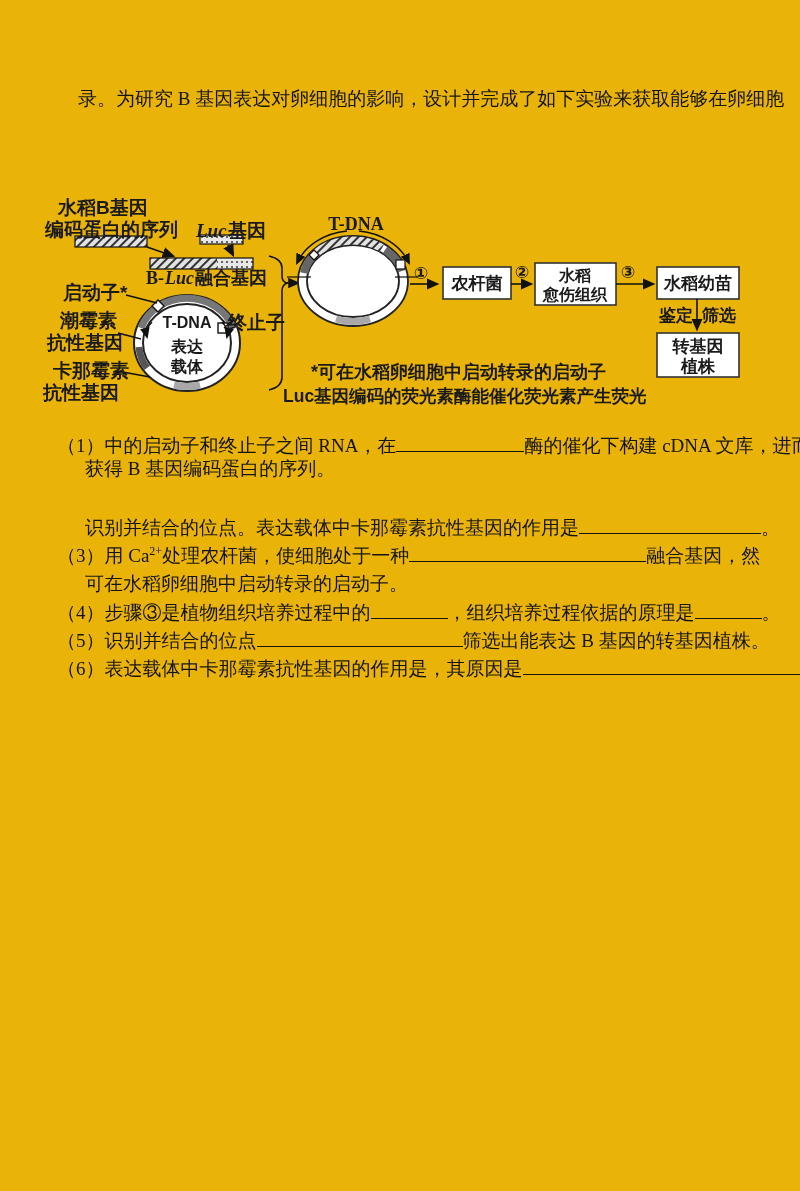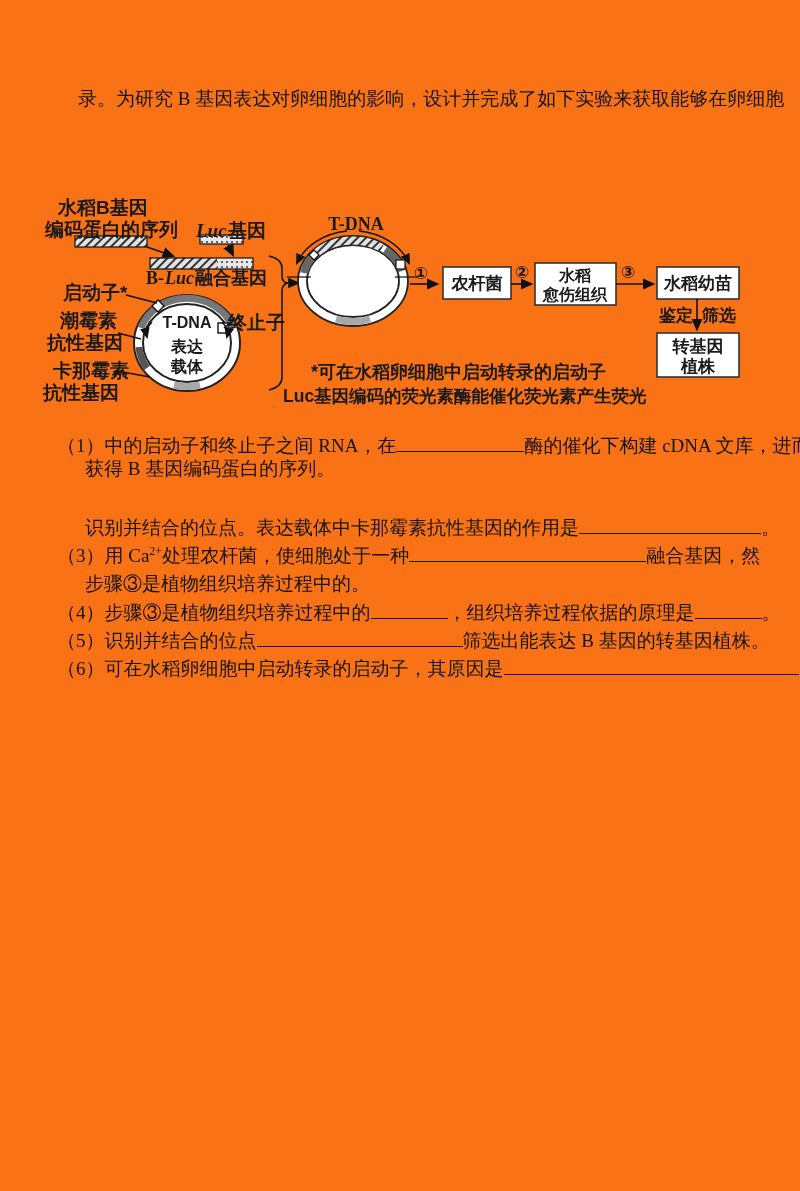--- a/index.html
+++ b/index.html
@@ -1,17 +1,17 @@
 <!DOCTYPE html>
 <html><head>
 <meta charset="utf-8">
 <style>
   html,body{margin:0;padding:0;background:#fff;}
   body{width:800px;height:1191px;position:relative;overflow:hidden;}
-  .page{position:absolute;inset:0;background:#f97316;}
+  .page{position:absolute;inset:0;background:#eab308;}
   .line{position:absolute;white-space:nowrap;font:19px/25px "Liberation Serif","DejaVu Serif",serif;color:#141414;}
   .line sup{font-size:12px;line-height:0;}
   .blank{display:inline-block;border-bottom:1.6px solid #141414;height:16px;vertical-align:baseline;}
   .diagram-svg{position:absolute;left:0;top:0;}
   .dsvg-text{font-family:"Liberation Sans","DejaVu Sans",sans-serif;font-weight:bold;fill:#1a1a1a;}
   .dsvg-serif{font-family:"Liberation Serif","DejaVu Serif",serif;font-weight:bold;fill:#1a1a1a;}
   .it{font-style:italic;}
 </style>
 </head>
 <body>
@@ -123,21 +123,21 @@
     <text class="dsvg-text" x="311" y="378" font-size="18">*可在水稻卵细胞中启动转录的启动子</text>
     <text class="dsvg-text" x="283" y="402" font-size="17.5">Luc基因编码的荧光素酶能催化荧光素产生荧光</text>
   </svg>
 
   <div class="line" style="left:57px;top:433px"><span>（1）</span><span>中的启动子和终止子之间 RNA，在</span><span class="blank" style="width:128px"></span><span>酶的催化下构建 cDNA 文库，进而</span></div>
   <div class="line" style="left:85px;top:456px">获得 B 基因编码蛋白的序列。</div>
 
   <div class="line" style="left:85px;top:515px"><span>识别并结合的位点。表达载体中卡那霉素抗性基因的作用是</span><span class="blank" style="width:182px"></span><span>。</span></div>
 
   <div class="line" style="left:57px;top:543px"><span>（3）</span><span>用 Ca</span><sup>2+</sup><span>处理农杆菌，使细胞处于一种</span><span class="blank" style="width:237px"></span><span>融合基因，然</span></div>
-  <div class="line" style="left:85px;top:571px">步骤③是植物组织培养过程中的。</div>
+  <div class="line" style="left:85px;top:571px">可在水稻卵细胞中启动转录的启动子。</div>
 
   <div class="line" style="left:57px;top:600px"><span>（4）</span><span>步骤③是植物组织培养过程中的</span><span class="blank" style="width:77px"></span><span>，组织培养过程依据的原理是</span><span class="blank" style="width:67px"></span><span>。</span></div>
 
   <div class="line" style="left:57px;top:628px"><span>（5）</span><span>识别并结合的位点</span><span class="blank" style="width:206px"></span><span>筛选出能表达 B 基因的转基因植株。</span></div>
 
-  <div class="line" style="left:57px;top:656px"><span>（6）</span><span>可在水稻卵细胞中启动转录的启动子，其原因是</span><span class="blank" style="width:295px"></span></div>
+  <div class="line" style="left:57px;top:656px"><span>（6）</span><span>表达载体中卡那霉素抗性基因的作用是，其原因是</span><span class="blank" style="width:295px"></span></div>
 
 </div>
 
 </body></html>

